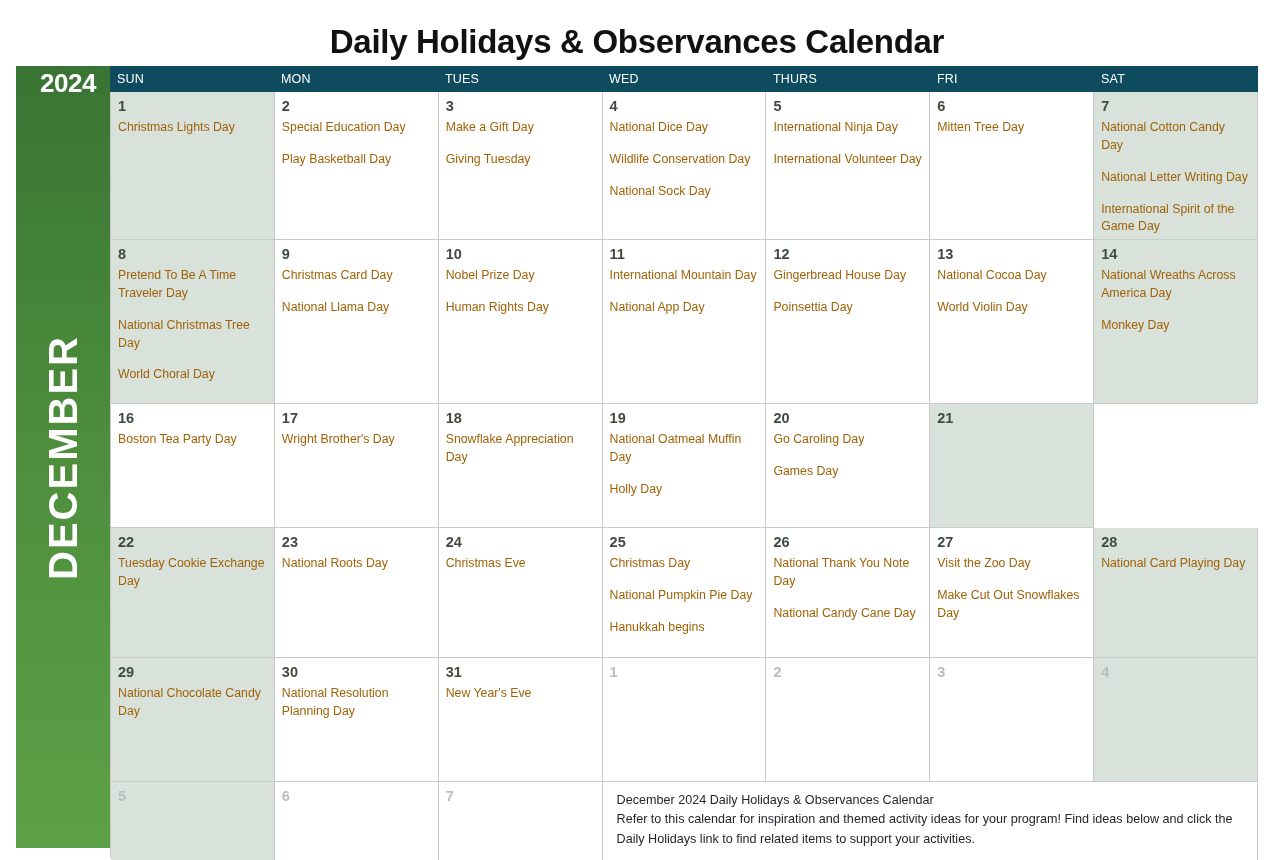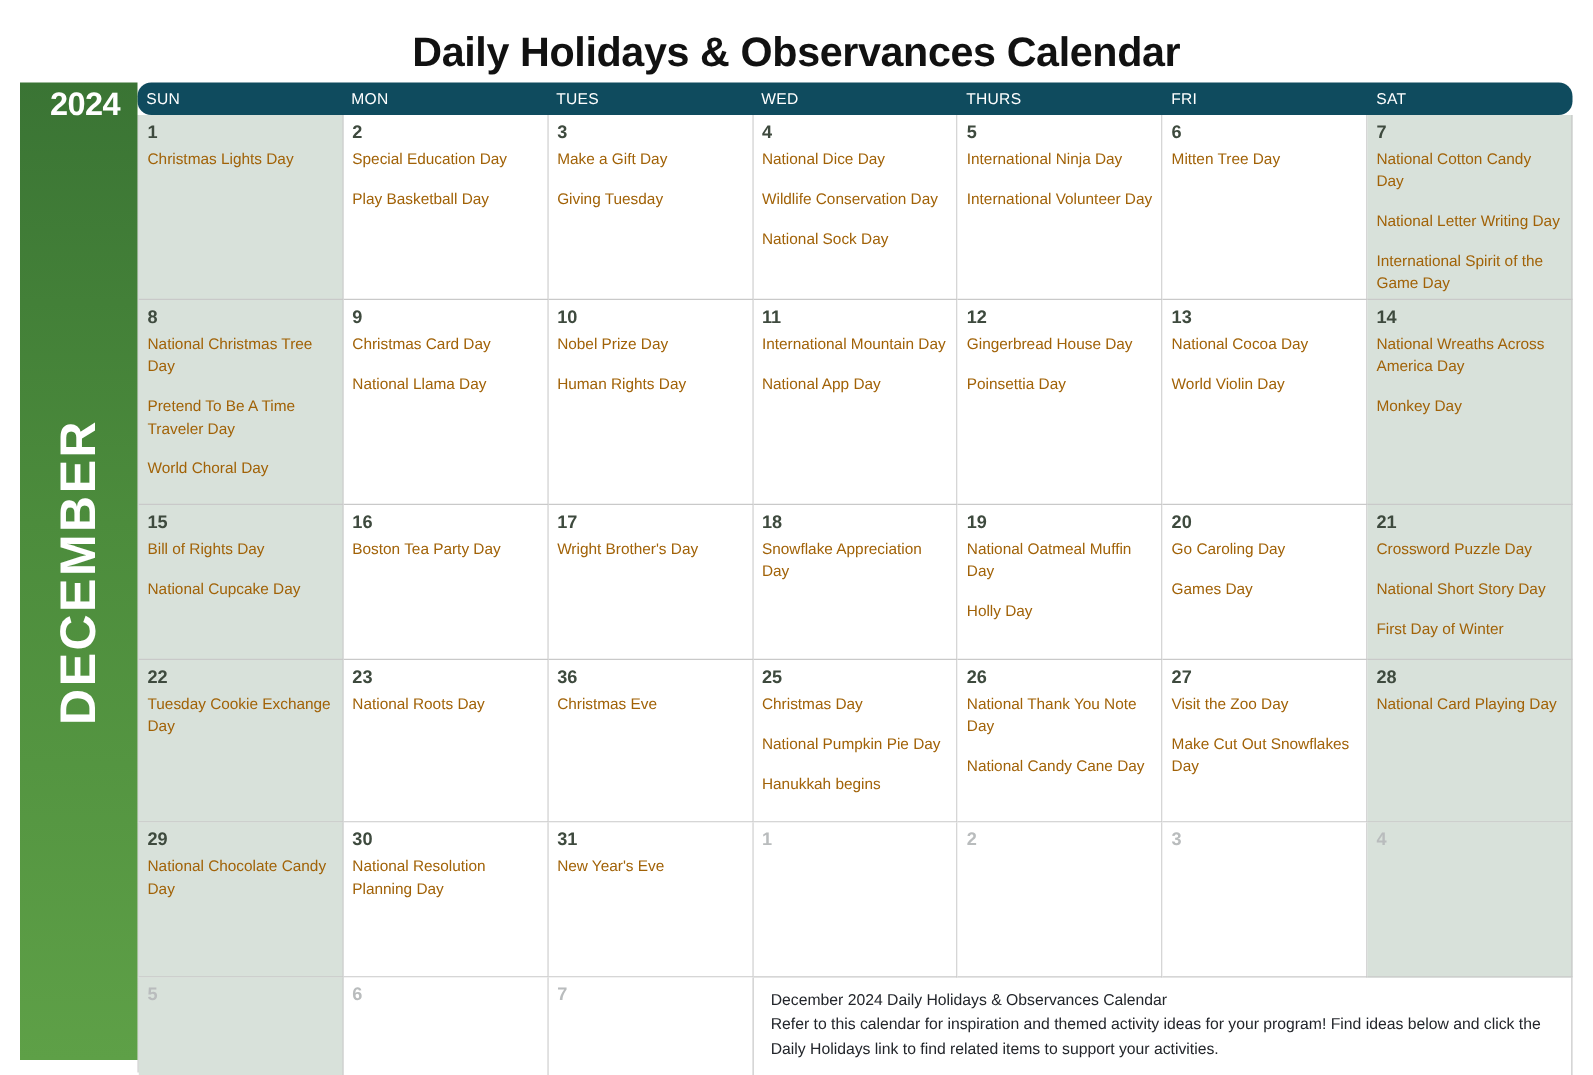--- a/index.html
+++ b/index.html
@@ -130,21 +130,20 @@
     flex-direction: column;
     height: 782px;
   }
 
   .dow-header {
     display: grid;
     grid-template-columns: repeat(7, 1fr);
     height: 26px;
     background: #0f4b5e;
     flex: 0 0 26px;
-    border-radius: 11px;
   }
   .dow-cell {
     color: #ffffff;
     font-size: 12.5px;
     display: flex;
     align-items: center;
     padding-left: 7px;
     letter-spacing: 0.2px;
   }
 
@@ -295,22 +294,22 @@
                 <div class="event">National Cotton Candy Day</div>
                 <div class="event">National Letter Writing Day</div>
                 <div class="event">International Spirit of the Game Day</div>
               </div>
             </div>
           </div>
           <div class="week w2">
             <div class="day weekend">
               <span class="daynum">8</span>
               <div class="events">
+                <div class="event">Pretend To Be A Time Traveler Day</div>
                 <div class="event">National Christmas Tree Day</div>
-                <div class="event">Pretend To Be A Time Traveler Day</div>
                 <div class="event">World Choral Day</div>
               </div>
             </div>
             <div class="day">
               <span class="daynum">9</span>
               <div class="events">
                 <div class="event">Christmas Card Day</div>
                 <div class="event">National Llama Day</div>
               </div>
             </div>
@@ -344,27 +343,20 @@
             </div>
             <div class="day weekend">
               <span class="daynum">14</span>
               <div class="events">
                 <div class="event">National Wreaths Across America Day</div>
                 <div class="event">Monkey Day</div>
               </div>
             </div>
           </div>
           <div class="week w3">
-            <div class="day weekend">
-              <span class="daynum">15</span>
-              <div class="events">
-                <div class="event">Bill of Rights Day</div>
-                <div class="event">National Cupcake Day</div>
-              </div>
-            </div>
             <div class="day">
               <span class="daynum">16</span>
               <div class="events">
                 <div class="event">Boston Tea Party Day</div>
               </div>
             </div>
             <div class="day">
               <span class="daynum">17</span>
               <div class="events">
                 <div class="event">Wright Brother's Day</div>
@@ -385,42 +377,37 @@
             </div>
             <div class="day">
               <span class="daynum">20</span>
               <div class="events">
                 <div class="event">Go Caroling Day</div>
                 <div class="event">Games Day</div>
               </div>
             </div>
             <div class="day weekend">
               <span class="daynum">21</span>
-              <div class="events">
-                <div class="event">Crossword Puzzle Day</div>
-                <div class="event">National Short Story Day</div>
-                <div class="event">First Day of Winter</div>
-              </div>
             </div>
           </div>
           <div class="week w4">
             <div class="day weekend">
               <span class="daynum">22</span>
               <div class="events">
                 <div class="event">Tuesday Cookie Exchange Day</div>
               </div>
             </div>
             <div class="day">
               <span class="daynum">23</span>
               <div class="events">
                 <div class="event">National Roots Day</div>
               </div>
             </div>
             <div class="day">
-              <span class="daynum">36</span>
+              <span class="daynum">24</span>
               <div class="events">
                 <div class="event">Christmas Eve</div>
               </div>
             </div>
             <div class="day">
               <span class="daynum">25</span>
               <div class="events">
                 <div class="event">Christmas Day</div>
                 <div class="event">National Pumpkin Pie Day</div>
                 <div class="event">Hanukkah begins</div>

